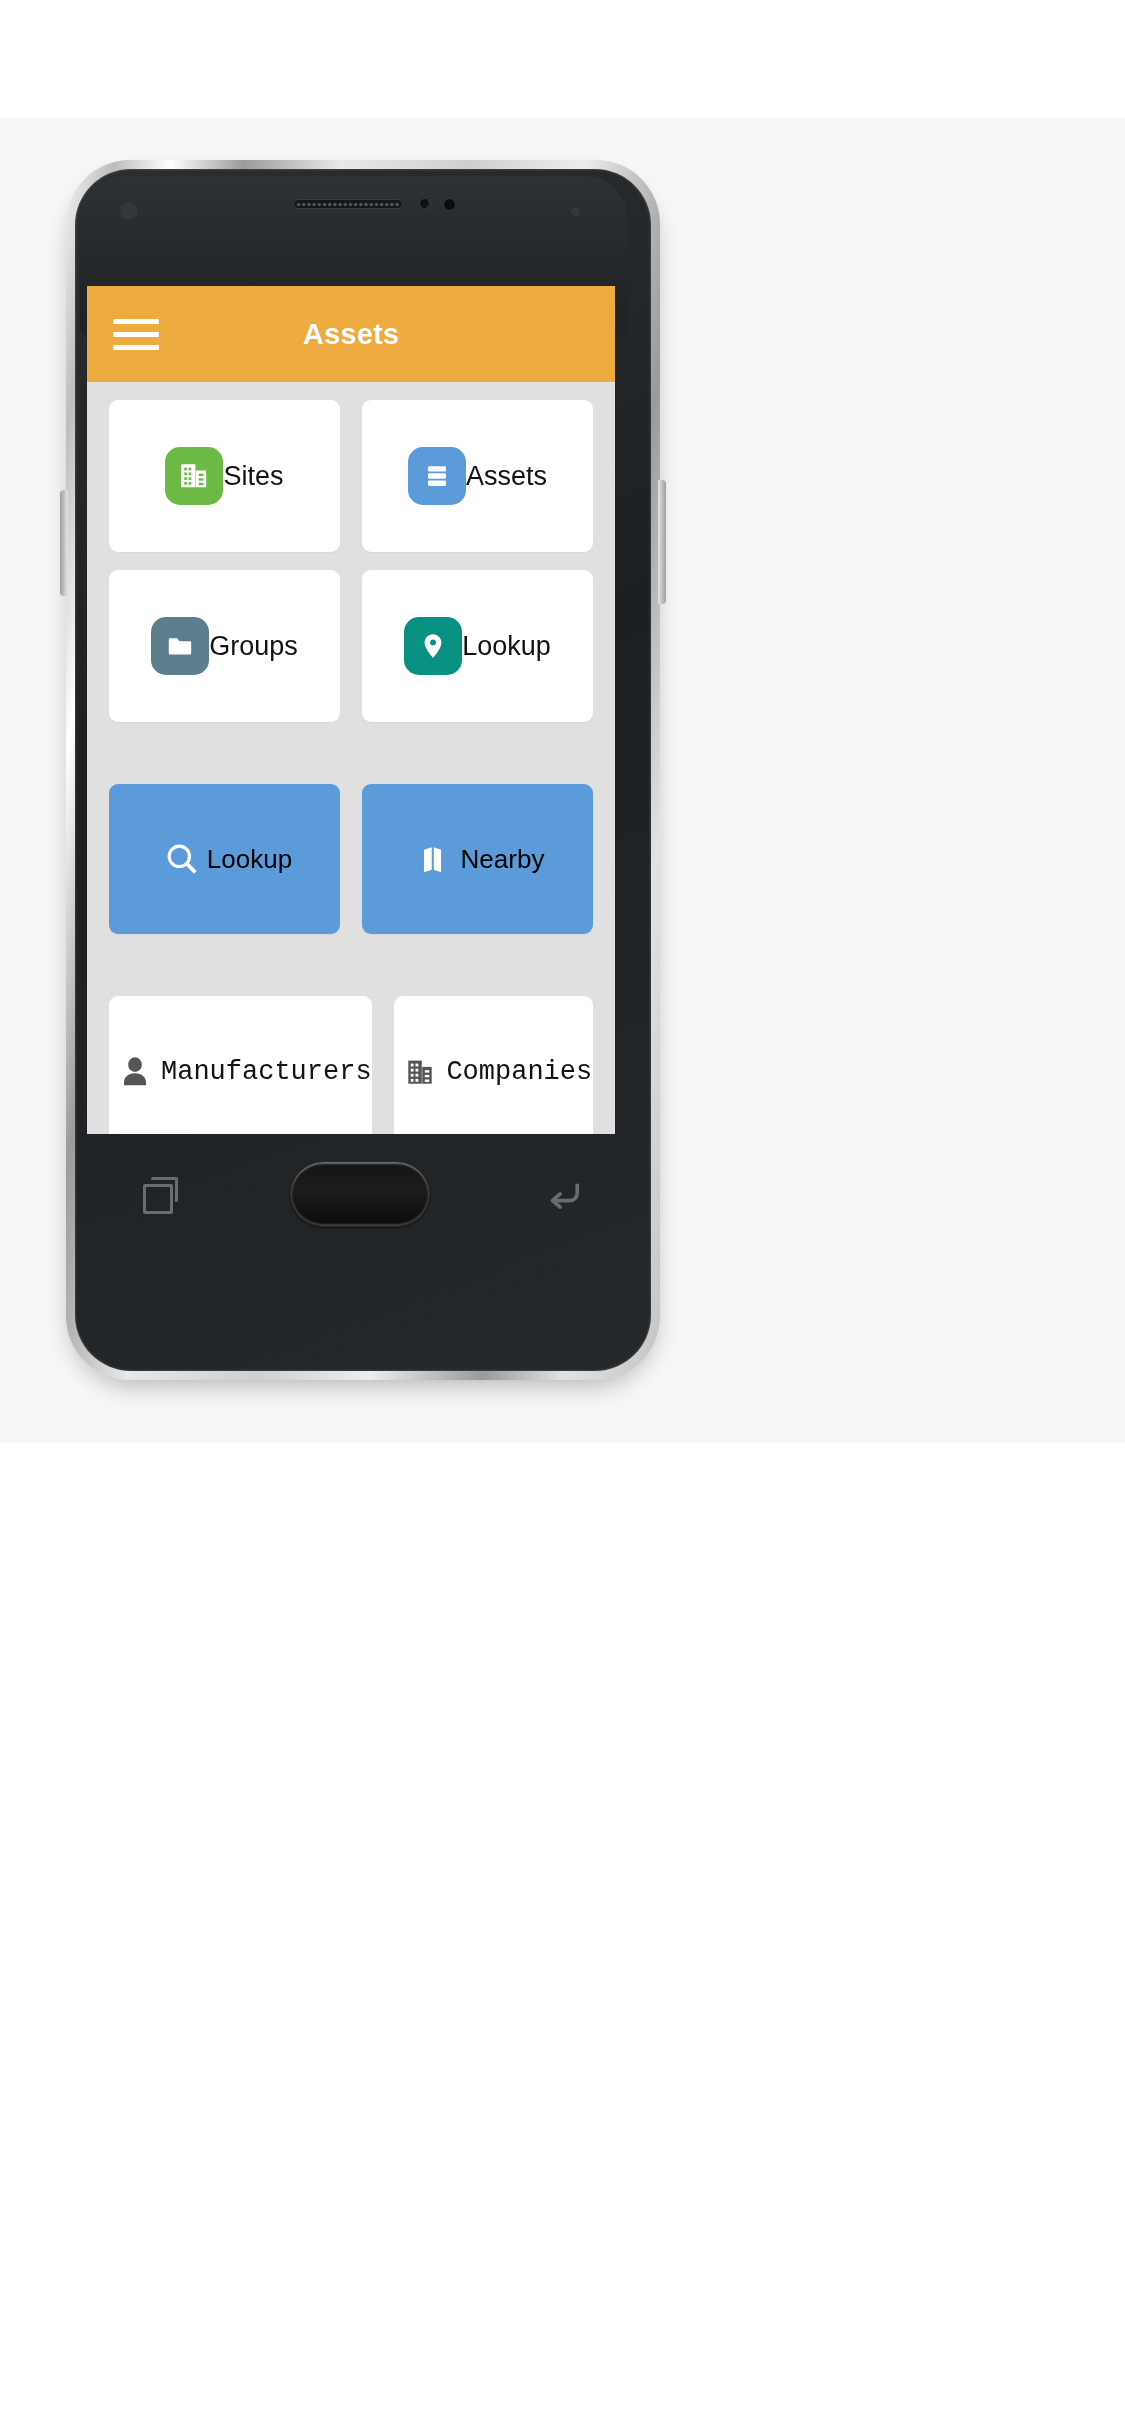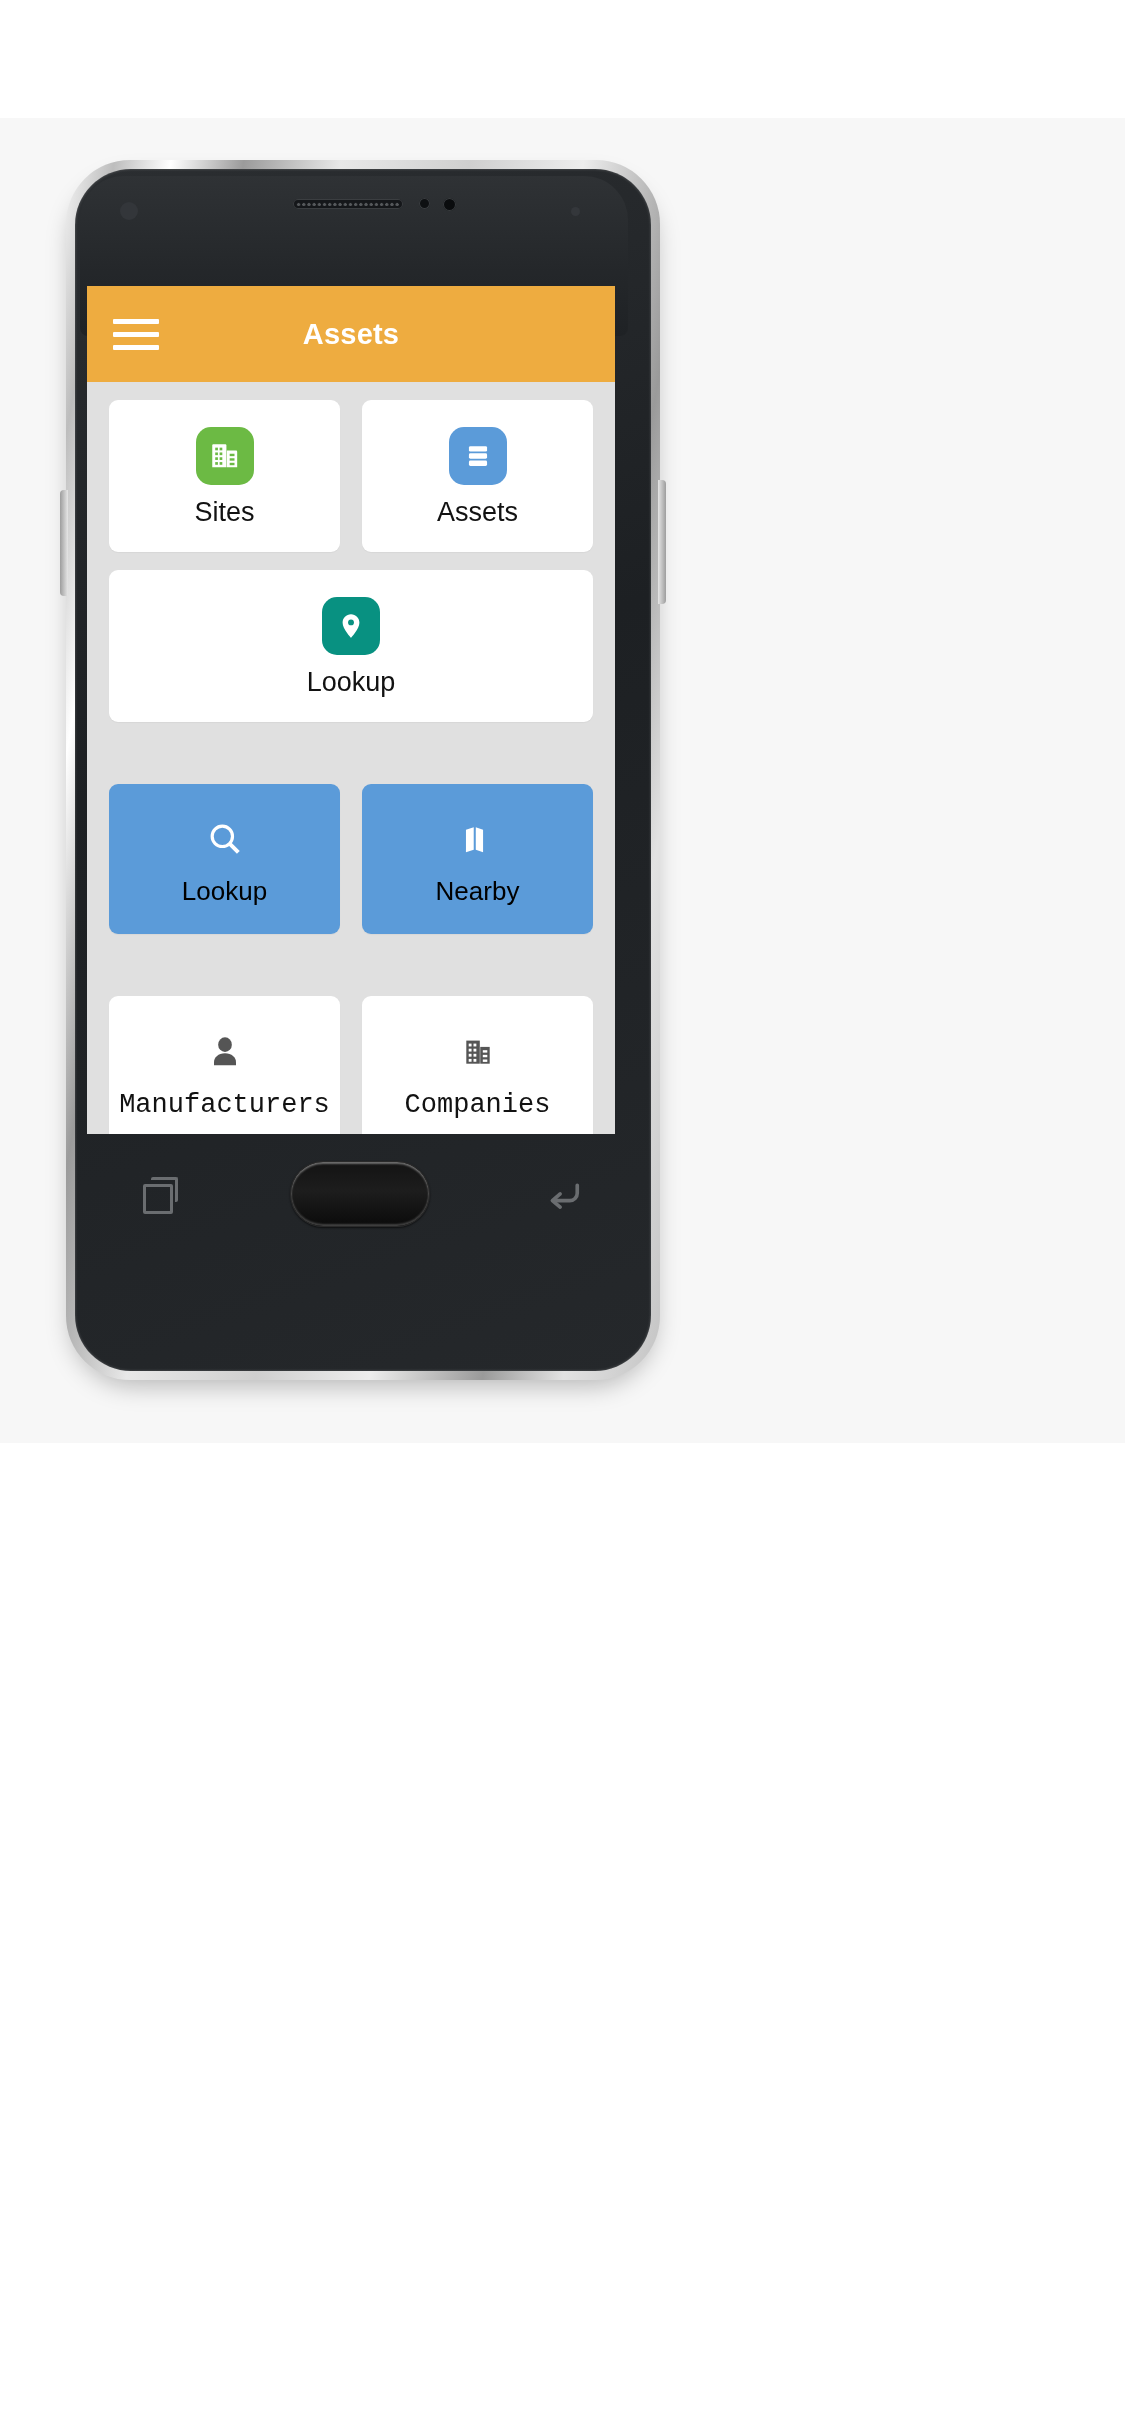--- a/index.html
+++ b/index.html
@@ -255,24 +255,23 @@
   .row.r2 { margin-top: 18px; }
   .row.r3 { margin-top: 62px; }
   .row.r4 { margin-top: 62px; font-family: Liberation Mono, monospace; }
 
   .tile {
     flex: 1;
     height: 152px;
     border-radius: 9px;
     background: #ffffff;
     display: flex;
-    flex-direction: column;
+    flex-direction: row;
     align-items: center;
     justify-content: center;
-    gap: 14px;
     cursor: pointer;
     box-shadow: 0 1px 1px rgba(0,0,0,0.04);
   }
   .tile.blue {
     background: #5b9bd9;
     height: 150px;
   }
   .tile .label {
     font-size: 27px;
     color: #121212;
@@ -426,20 +425,28 @@
                   <rect x="5.2" y="15.4" width="13.6" height="4.1" rx="1.1" fill="#ffffff"></rect>
                 </svg>
               </div>
               <div class="label">Assets</div>
             </div>
 
           </div>
 
           <div class="row r2">
 
+            <div class="tile">
+              <div class="icon-badge" style="background:#5d7f8d;">
+                <svg width="32" height="32" viewBox="0 0 24 24" aria-hidden="true">
+                  <path fill="#ffffff" d="M4.6 6.2h5.2l1.7 2.2h7.9c.6 0 1 .5 1 1v8c0 .6-.4 1-1 1H4.6c-.6 0-1-.4-1-1V7.2c0-.6.4-1 1-1z"></path>
+                </svg>
+              </div>
+              <div class="label">Groups</div>
+            </div>
 
             <div class="tile">
               <div class="icon-badge" style="background:#089181;">
                 <svg width="32" height="32" viewBox="0 0 24 24" aria-hidden="true">
                   <path fill="#ffffff" d="M12 3.2c-3.5 0-6.3 2.8-6.3 6.3 0 4.6 6.3 11.3 6.3 11.3s6.3-6.7 6.3-11.3c0-3.5-2.8-6.3-6.3-6.3z"></path>
                   <circle cx="12" cy="9.3" r="2.2" fill="#089181"></circle>
                 </svg>
               </div>
               <div class="label">Lookup</div>
             </div>

